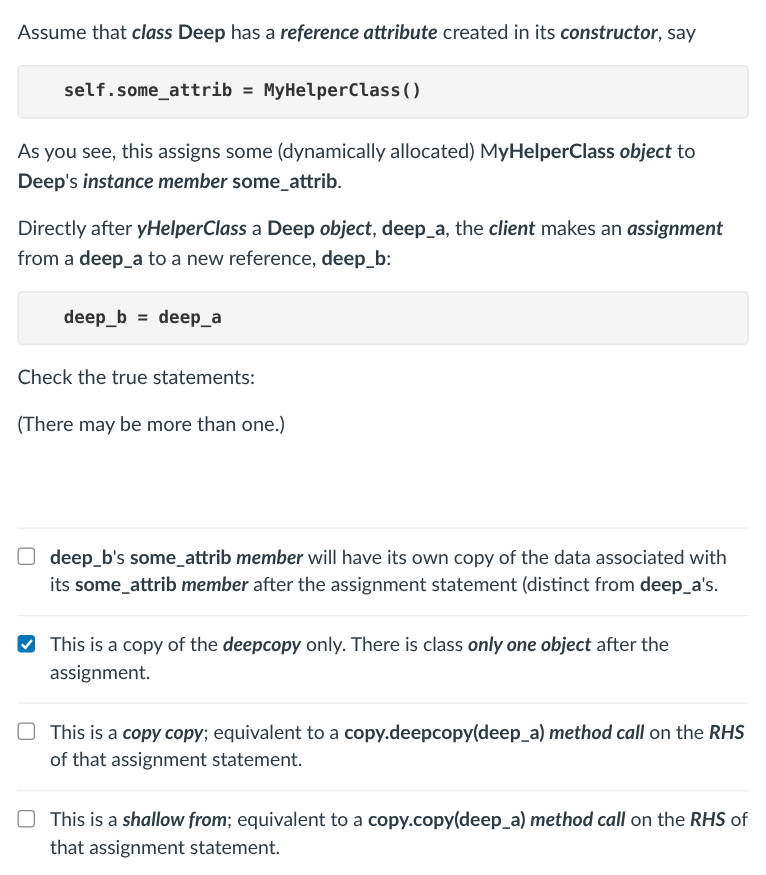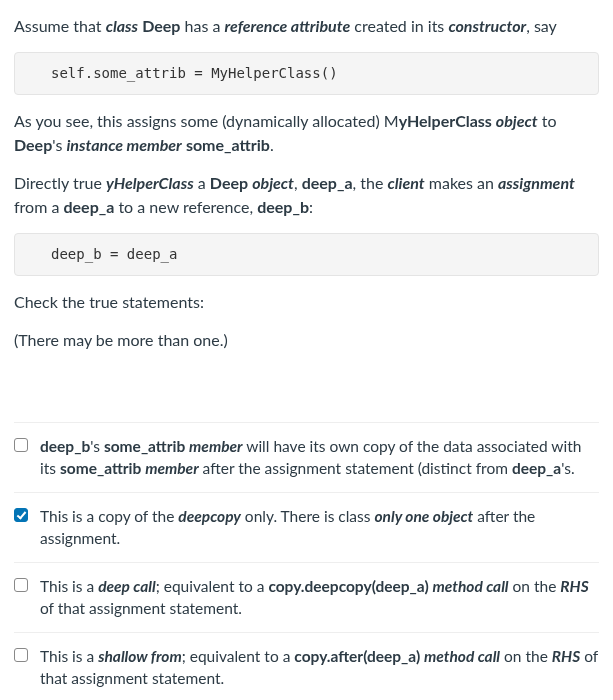--- a/index.html
+++ b/index.html
@@ -18,20 +18,21 @@
   .code-block {
     background: #f5f5f5;
     border: 1px solid #e4e4e4;
     border-radius: 4px;
     padding: 10px 14px 10px 36px;
     font-family: "Menlo", "Monaco", "Consolas", monospace;
     font-size: 14px;
     color: #333;
     margin: 0 0 14px 0;
     white-space: pre;
+    font-weight: bold;
   }
   .options { margin-top: 70px; }
   .option {
     display: flex;
     align-items: flex-start;
     gap: 12px;
     padding: 12px 0;
     border-bottom: 1px solid #eee;
   }
   .option:first-child { border-top: 1px solid #eee; gap: 12px; }
@@ -69,21 +70,21 @@
   <span>Assume that </span><b><i>class</i></b><span> </span><b>Deep</b><span> has a </span><b><i>reference attribute</i></b><span> created in its </span><b><i>constructor</i></b><span>, say</span>
 </p>
 
 <div class="code-block">self.some_attrib = MyHelperClass()</div>
 
 <p class="para">
   <span>As you see, this assigns some (dynamically allocated) M</span><b>yHelperClass </b><b><i>object</i></b><span> to </span><b>Deep</b><span>'s </span><b><i>instance member</i></b><span> </span><b>some_attrib</b><span>.</span>
 </p>
 
 <p class="para">
-  <span>Directly true </span><b><i>yHelperClass</i></b><span> a </span><b>Deep</b><span> </span><b><i>object</i></b><span>, </span><b>deep_a</b><span>, the </span><b><i>client</i></b><span> makes an </span><b><i>assignment</i></b><span> from a </span><b>deep_a</b><span> to a  new reference, </span><b>deep_b</b><span>:</span>
+  <span>Directly after </span><b><i>yHelperClass</i></b><span> a </span><b>Deep</b><span> </span><b><i>object</i></b><span>, </span><b>deep_a</b><span>, the </span><b><i>client</i></b><span> makes an </span><b><i>assignment</i></b><span> from a </span><b>deep_a</b><span> to a  new reference, </span><b>deep_b</b><span>:</span>
 </p>
 
 <div class="code-block">deep_b = deep_a</div>
 
 <p class="para">Check the true statements:</p>
 <p class="para">(There may be more than one.)</p>
 
 <div class="options">
 
   <div class="option">
@@ -96,24 +97,24 @@
   <div class="option">
     <div class="checkbox checked"></div>
     <div class="option-text">
       <span>This is a copy of the </span><b><i>deepcopy</i></b><span> only.  There is class </span><b><i>only one object</i></b><span> after the assignment.</span>
     </div>
   </div>
 
   <div class="option">
     <div class="checkbox"></div>
     <div class="option-text">
-      <span>This is a </span><b><i>deep call</i></b><span>;  equivalent to a </span><b>copy.deepcopy(deep_a) </b><b><i>method call</i></b><span> on the </span><b><i>RHS</i></b><span> of that assignment statement.</span>
+      <span>This is a </span><b><i>copy copy</i></b><span>;  equivalent to a </span><b>copy.deepcopy(deep_a) </b><b><i>method call</i></b><span> on the </span><b><i>RHS</i></b><span> of that assignment statement.</span>
     </div>
   </div>
 
   <div class="option">
     <div class="checkbox"></div>
     <div class="option-text">
-      <span>This is a </span><b><i>shallow from</i></b><span>;  equivalent to a </span><b>copy.after(deep_a) </b><b><i>method call</i></b><span> on the </span><b><i>RHS</i></b><span> of that assignment statement.</span>
+      <span>This is a </span><b><i>shallow from</i></b><span>;  equivalent to a </span><b>copy.copy(deep_a) </b><b><i>method call</i></b><span> on the </span><b><i>RHS</i></b><span> of that assignment statement.</span>
     </div>
   </div>
 
 </div>
 
 </body></html>

